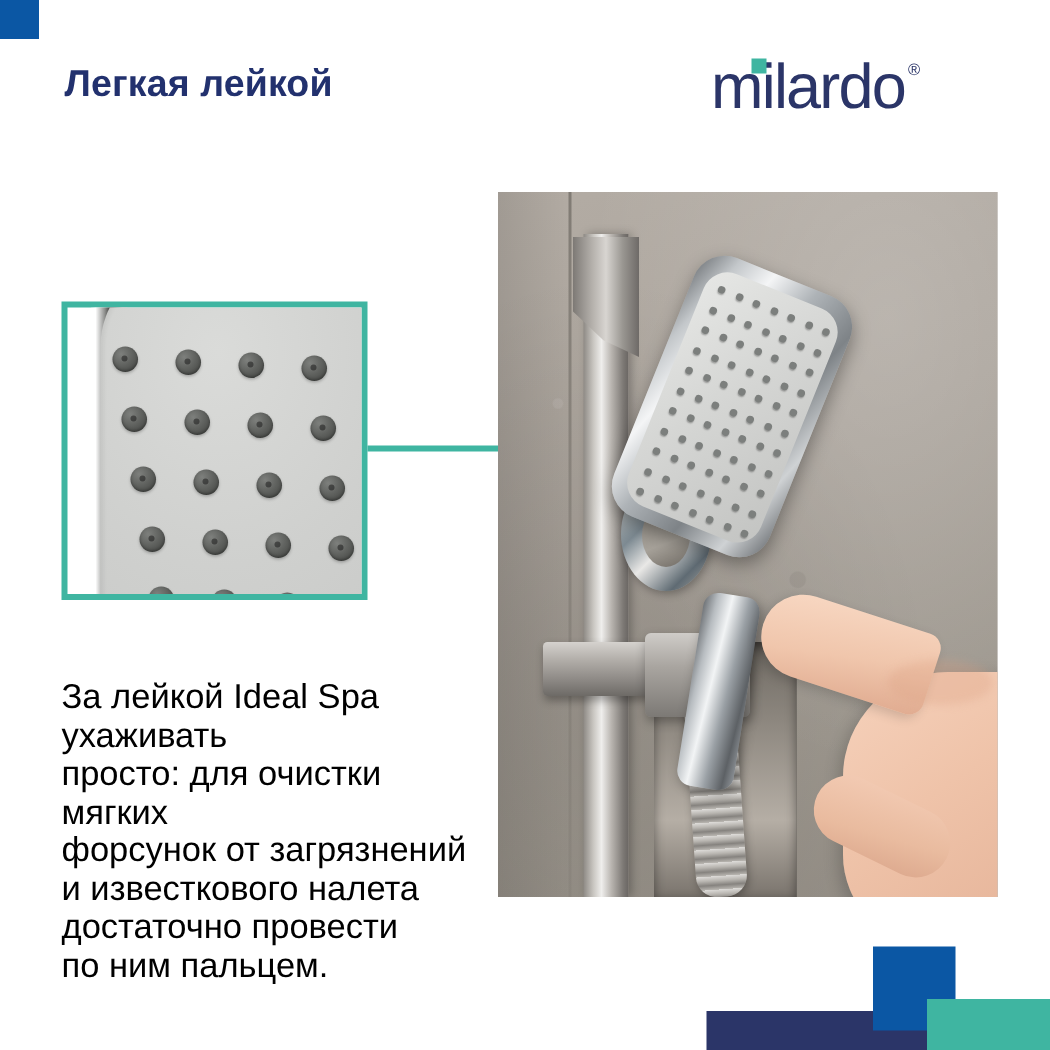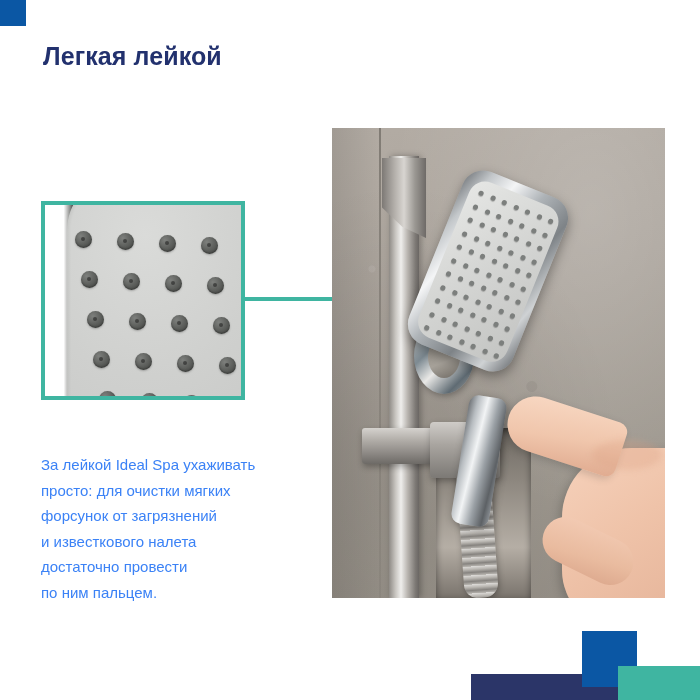--- a/index.html
+++ b/index.html
@@ -154,23 +154,23 @@
     width: 4px; height: 4px;
     border-radius: 50%;
     background: rgba(30,30,30,0.55);
   }
 
   
   .body-copy {
     position: absolute;
     left: 41px; top: 452px;
     width: 290px;
-    font-size: 15px;
+    font-size: 23px;
     line-height: 25.5px;
-    color: #3b82f6;
+    color: #000000;
     white-space: pre-line;
   }
 
   
   .photo {
     position: absolute;
     left: 332px; top: 128px;
     width: 333px; height: 470px;
     overflow: hidden;
     background: #a8a29b;
@@ -353,20 +353,25 @@
 </style>
 </head>
 <body>
 
 <div id="slide">
 
   <div class="accent-top-left"></div>
 
   <div class="page-title">Легкая лейкой</div>
 
+  <div class="logo">
+    <div class="logo-word">milardo</div>
+    <div class="logo-dot"></div>
+    <div class="logo-reg">®</div>
+  </div>
 
   <div class="connector-line"></div>
   <div class="connector-marker"></div>
 
   <div class="zoom-box">
     <div class="zoom-inner">
       <div class="head-edge"></div>
       <div class="head-face"></div>
       <div id="zoom-nozzles">
           <div class="nozzle" style="left: 30px; top: 26px;"></div>

